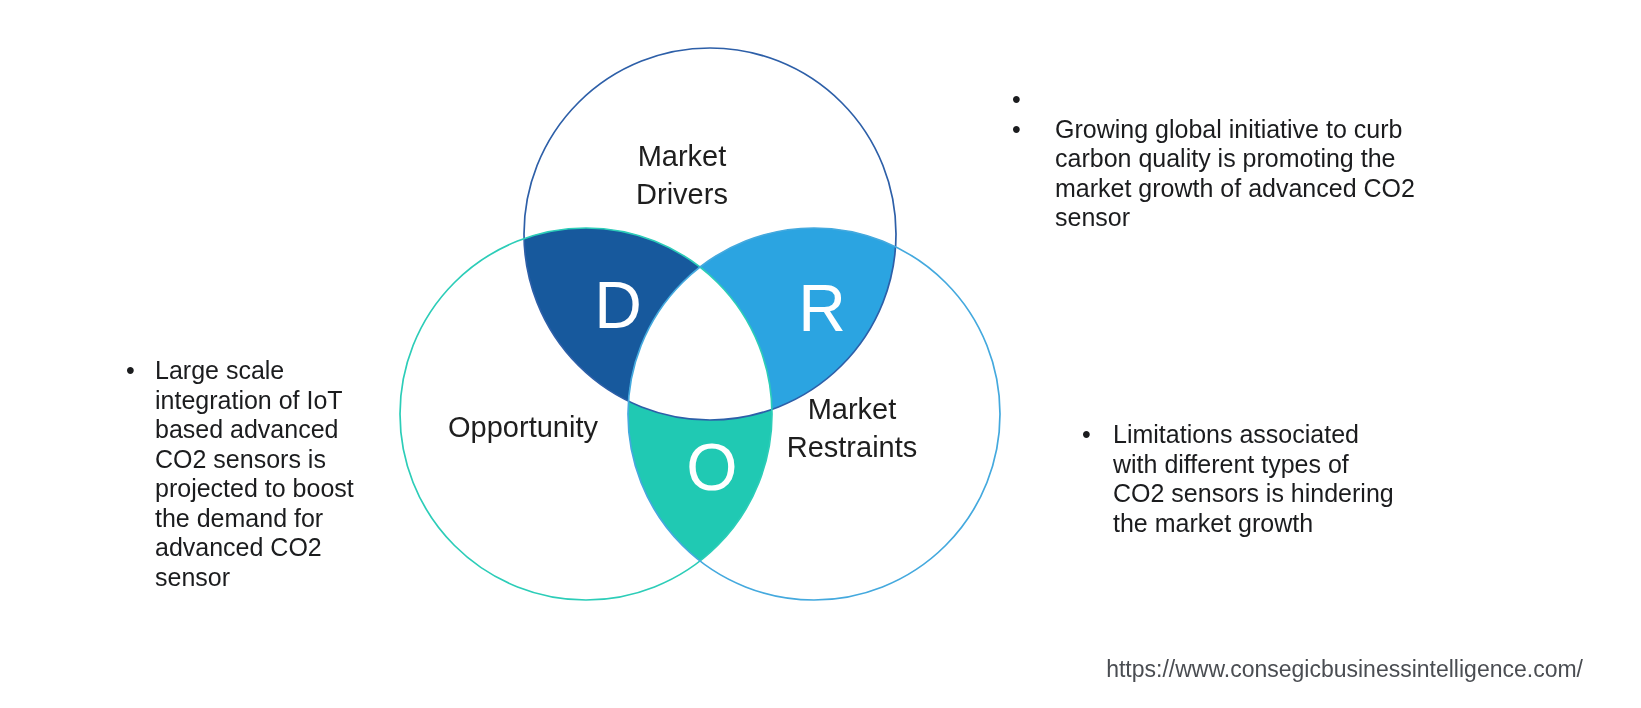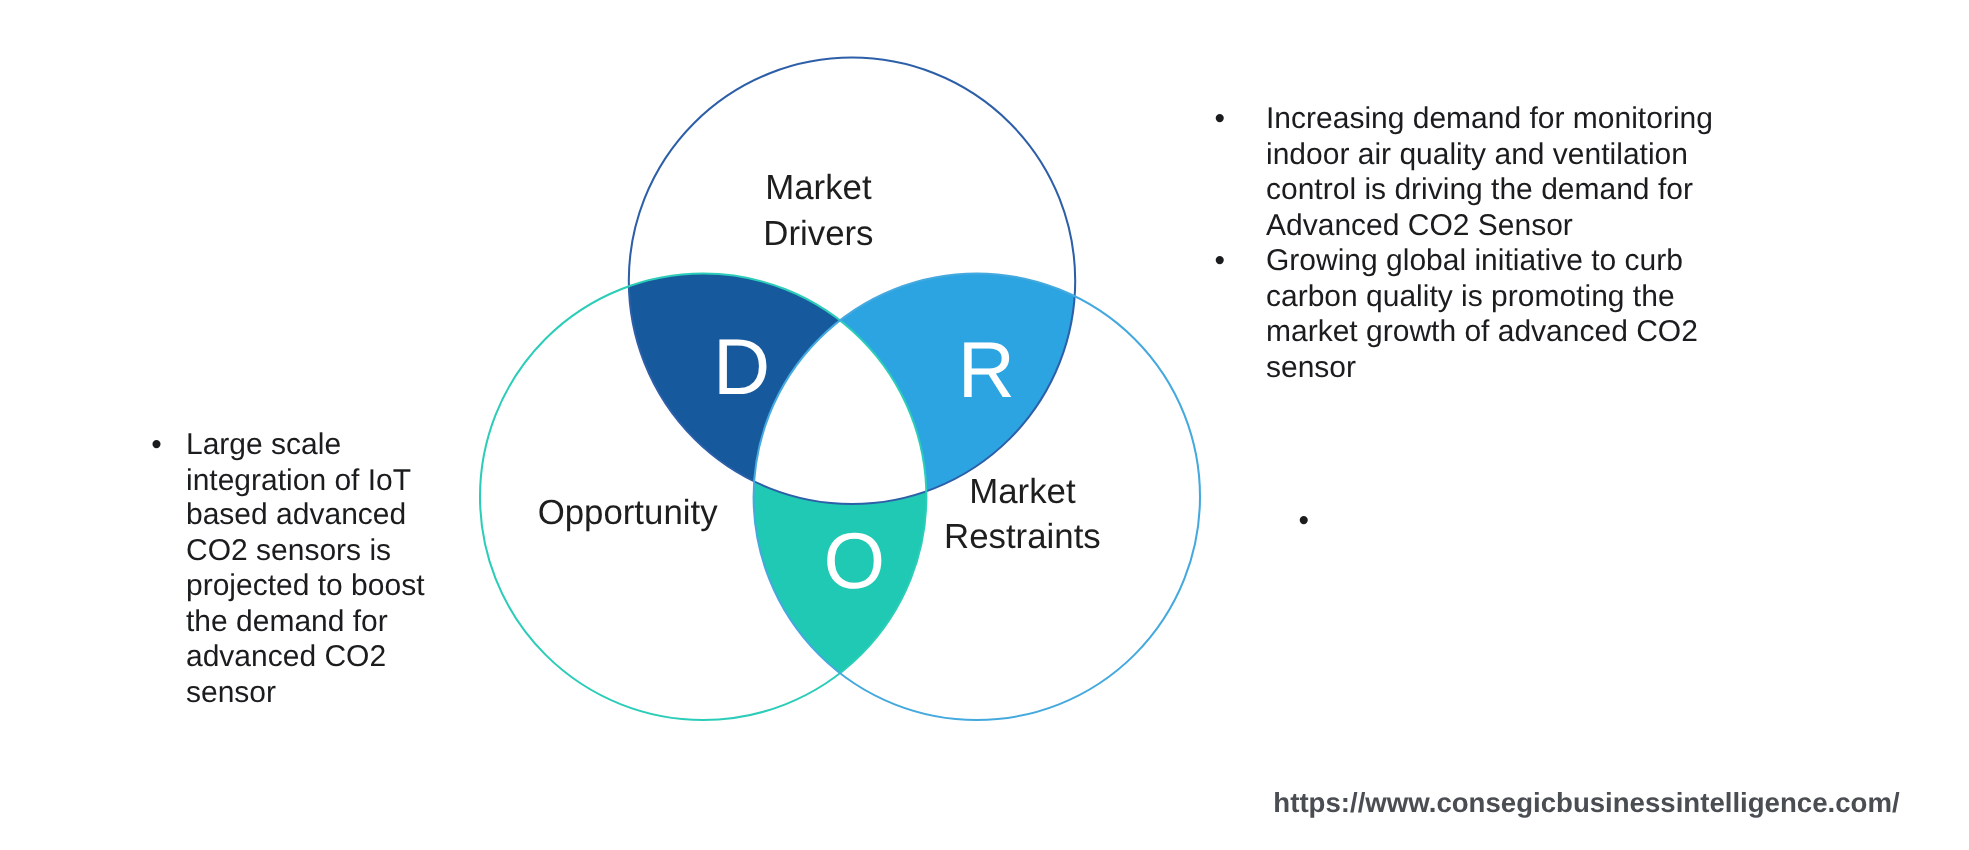--- a/index.html
+++ b/index.html
@@ -39,21 +39,20 @@
   .note-stack { position: absolute; }
   .note-stack .note { position: static; }
   .source-url {
     position: absolute;
     top: 656px;
     right: 58px;
     font-size: 23px;
     line-height: 26px;
     color: #4a4d52;
     text-decoration: none;
-    font-weight: bold;
   }
 </style>
 </head>
 <body>
 
 <div id="canvas">
 
   <svg id="venn-svg" width="1641" height="708" viewBox="0 0 1641 708">
     <defs>
       <clipPath id="clipTop">
@@ -110,33 +109,33 @@
 CO2 sensors is
 projected to boost
 the demand for
 advanced CO2
 sensor</span>
   </div>
 
   <div class="note-stack" style="left:1012px; top:85px; width:440px;">
     <div class="note">
       <span class="bullet bullet-col-43">•</span>
-      <span class="note-text">Increasing demand for monitoring
-indoor air quality and ventilation
-control is driving the demand for
-Advanced CO2 Sensor</span>
     </div>
     <div class="note">
       <span class="bullet bullet-col-43">•</span>
       <span class="note-text">Growing global initiative to curb
 carbon quality is promoting the
 market growth of advanced CO2
 sensor</span>
     </div>
   </div>
 
   <div class="note" style="left:1082px; top:420px; width:360px;">
     <span class="bullet bullet-col-31">•</span>
+    <span class="note-text">Limitations associated
+with different types of
+CO2 sensors is hindering
+the market growth</span>
   </div>
 
   <a class="source-url" href="#">https://www.consegicbusinessintelligence.com/</a>
 
 </div>
 
 </body></html>

